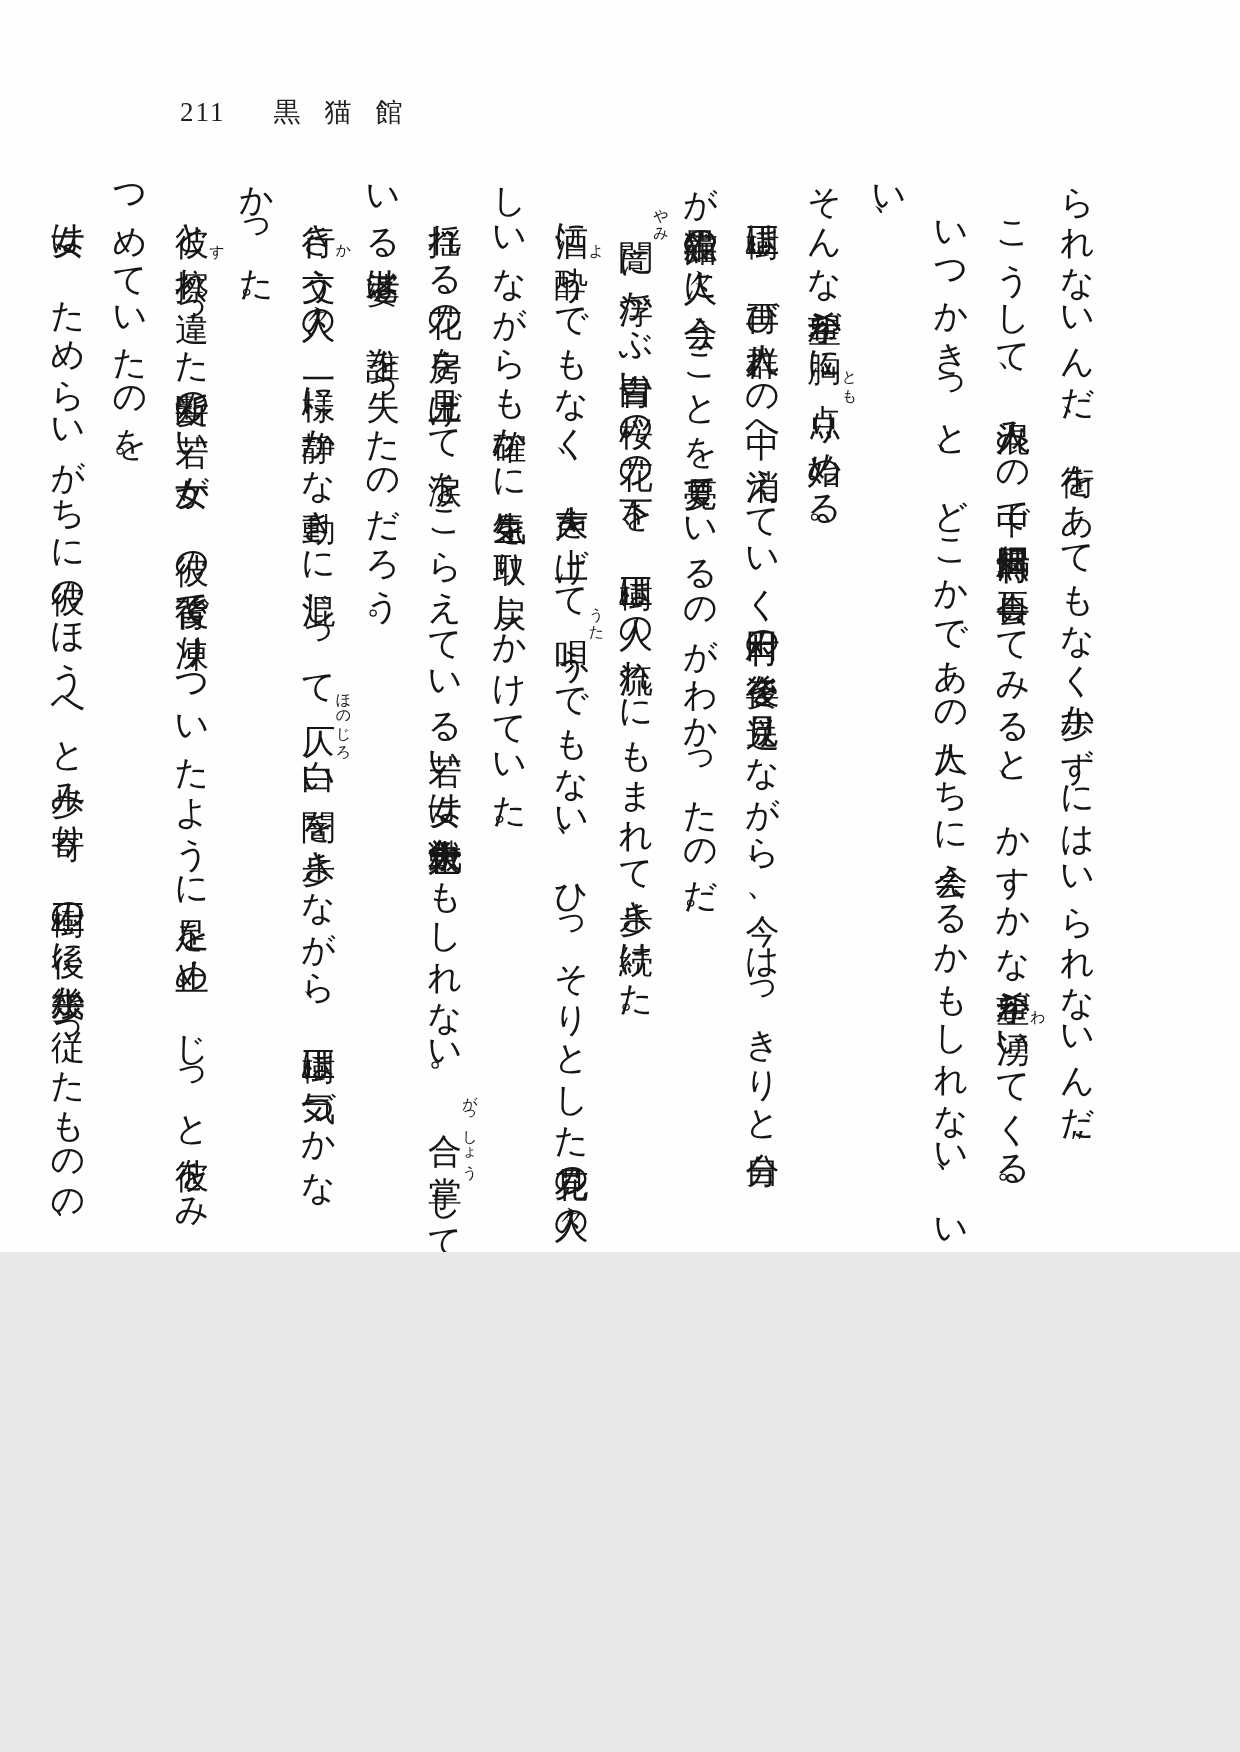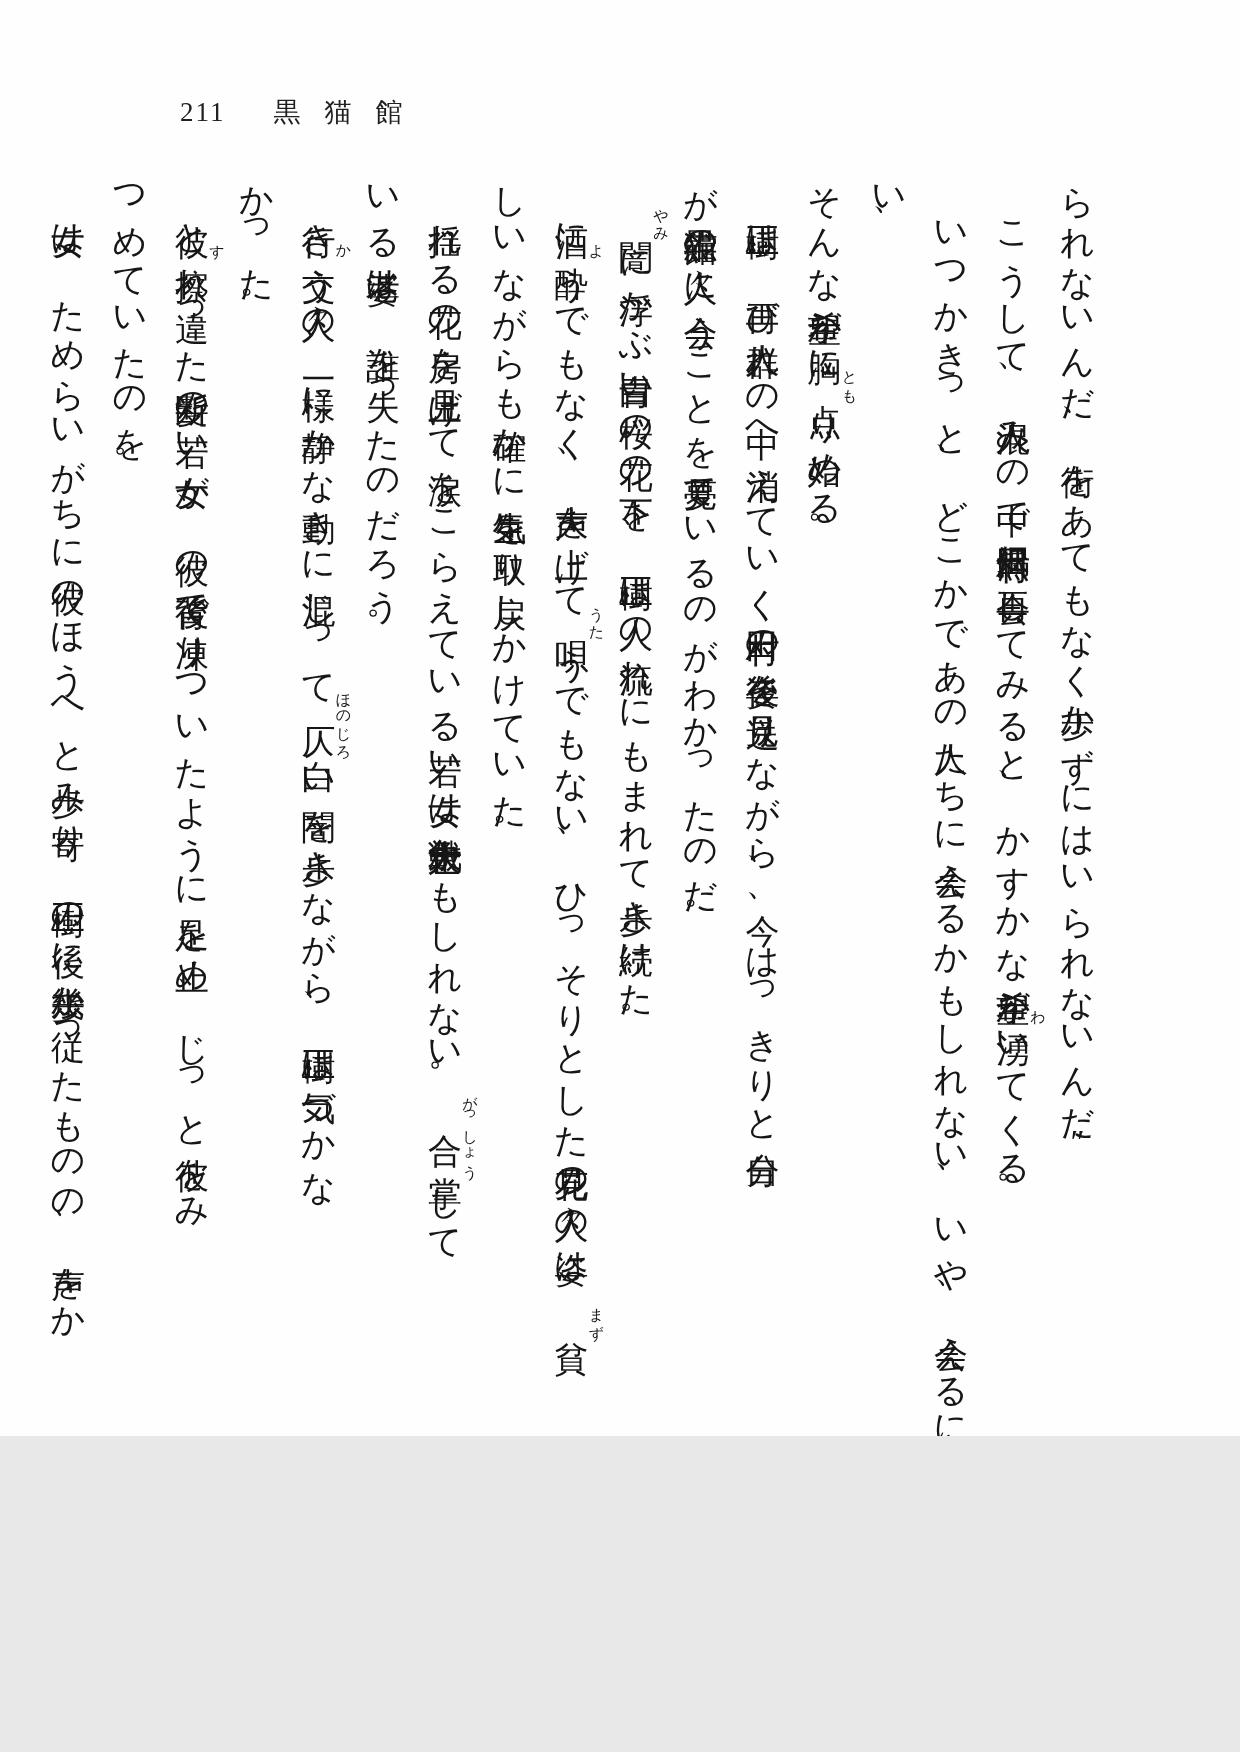--- a/index.html
+++ b/index.html
@@ -3,21 +3,21 @@
 <meta charset="utf-8">
 <style>
   html, body {
     margin: 0;
     padding: 0;
     background: #e8e8e8;
   }
   .page {
     position: relative;
     width: 1240px;
-    height: 1436px;
+    height: 1252px;
     background: #fefefe;
     overflow: hidden;
     font-family: "Liberation Serif", "DejaVu Serif", serif;
     color: #1b1b1b;
   }
   
   .page-header {
     position: absolute;
     top: 96px;
     left: 180px;

